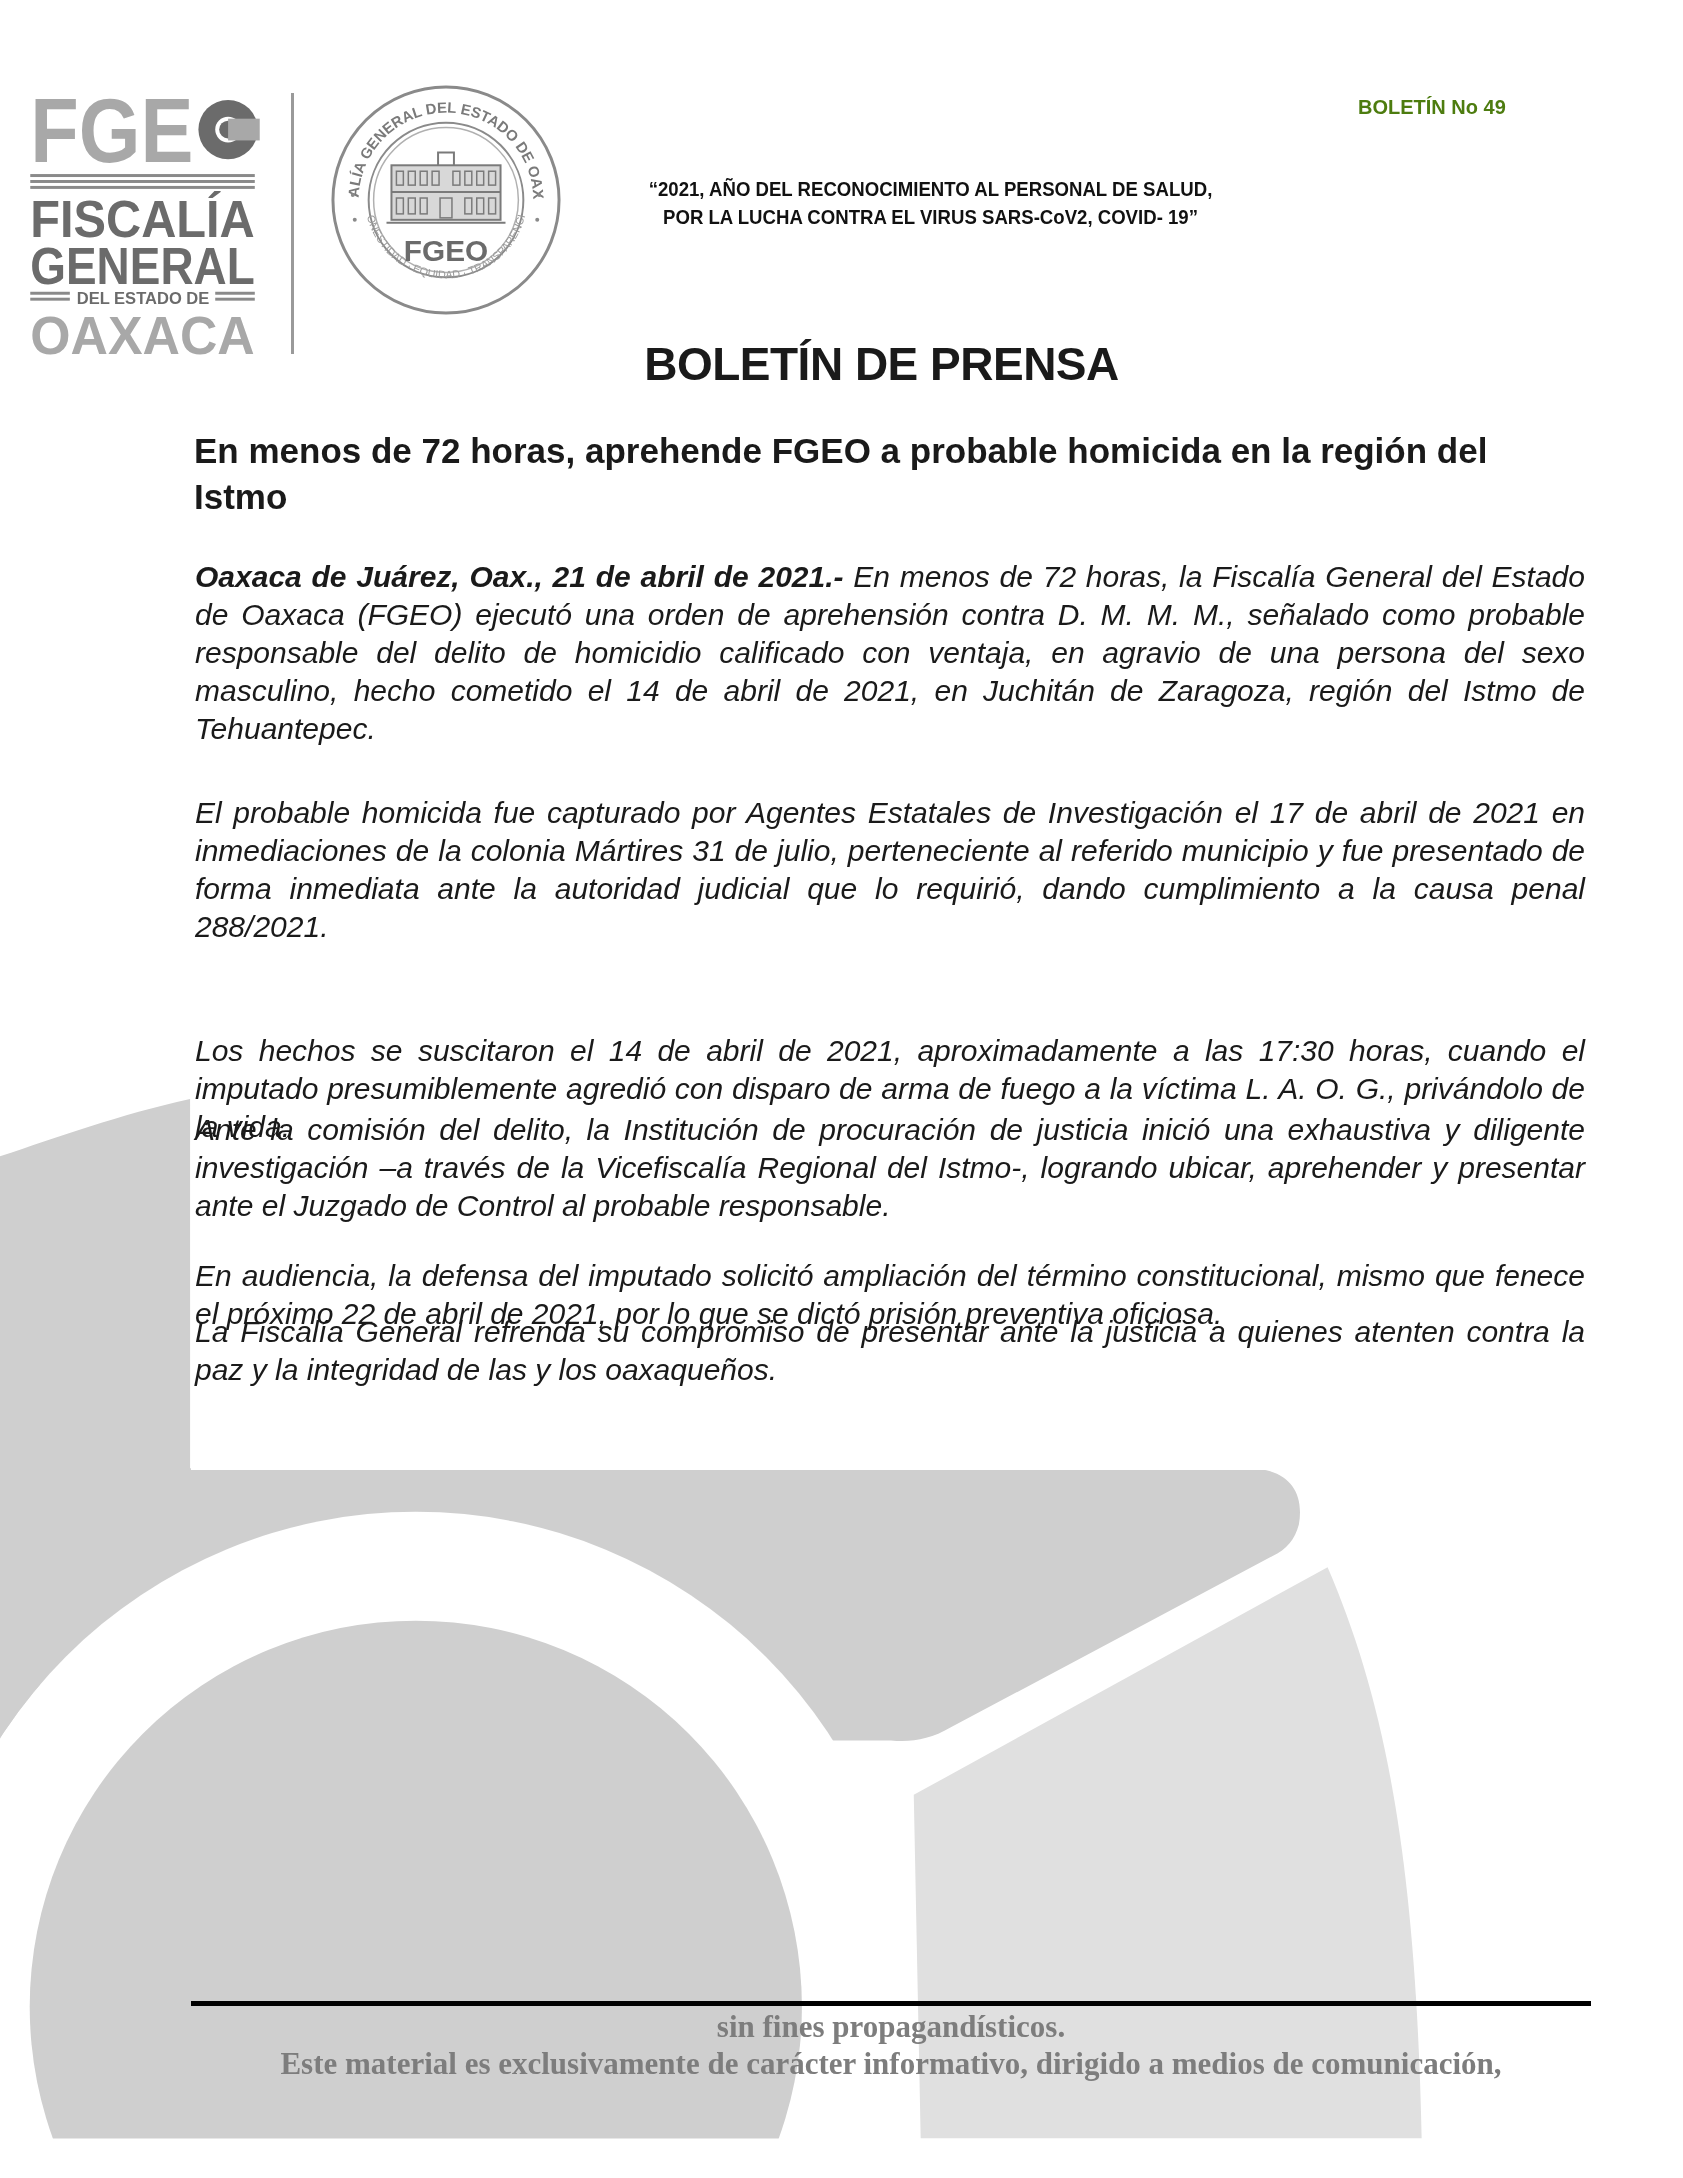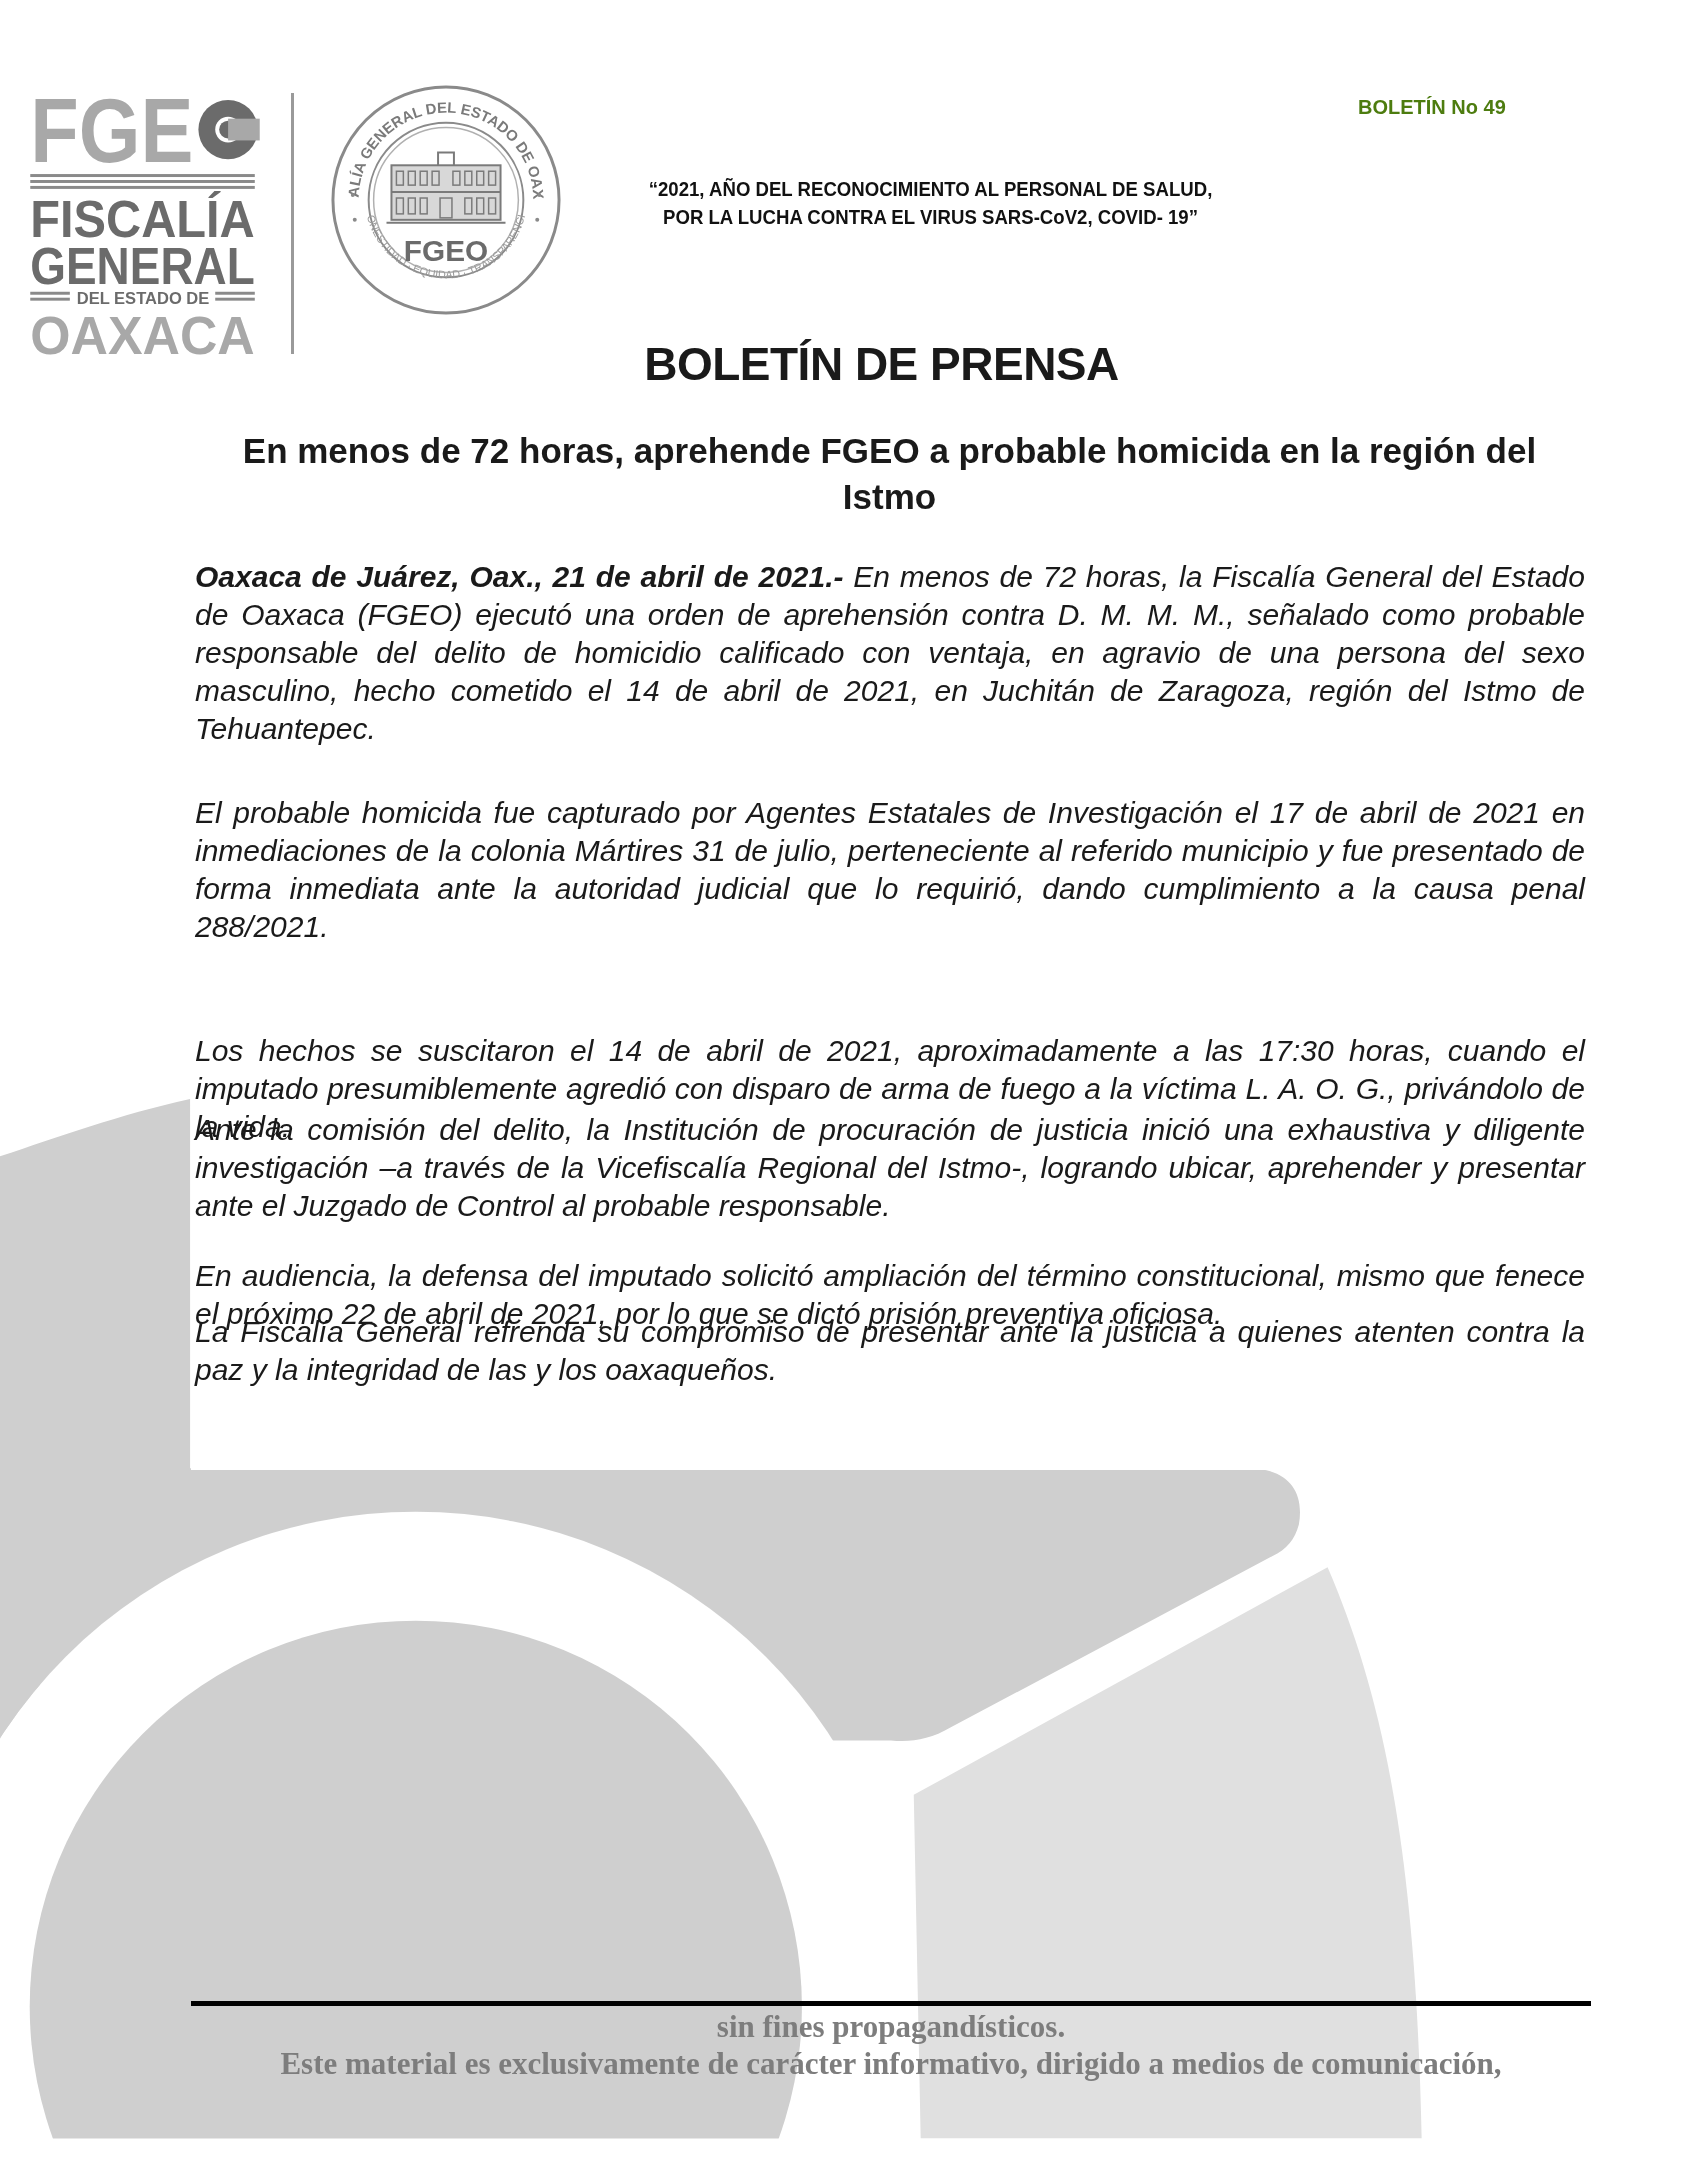--- a/index.html
+++ b/index.html
@@ -7,21 +7,21 @@
   .abs { position:absolute; }
   #bg { position:absolute; left:0; top:0; width:1683px; height:2178px; z-index:0; }
   .layer { position:absolute; z-index:2; }
   .logo-fgeo { left:30px; top:89px; width:230px; height:272px; }
   .divider { left:291px; top:93px; width:3px; height:261px; background:#9a9a9a; }
   .seal { left:327px; top:81px; width:238px; height:238px; }
   .bulletin-no { left:1358px; top:96px; font-weight:bold; font-size:20px; color:#4d7c0f; white-space:nowrap; }
   .motto { left:584px; top:175px; width:693px; font-weight:bold; font-size:20px; line-height:28px; color:#111; text-align:center; transform:scaleX(0.93); transform-origin:center; }
   .motto div { white-space:nowrap; }
   .press-title { left:0; width:1763px; top:337px; text-align:center; font-size:46px; font-weight:bold; color:#1a1a1a; letter-spacing:-0.5px; }
-  .headline { left:194px; top:428px; width:1391px; text-align:center; font-size:35px; font-weight:bold; line-height:46px; color:#1a1a1a; }
+  .headline { left:194px; top:428px; width:1391px; font-size:35px; font-weight:bold; line-height:46px; color:#1a1a1a; }
   .textbox { left:191px; top:549px; width:1396px; height:921px; background:#ffffff; z-index:1; }
   .body-text { left:195px; width:1390px; font-size:30px; line-height:38px; color:#1a1a1a; text-align:justify; }
   .body-text p { margin:0;font-style:italic; }
   .body-text b { font-weight:bold; }
   .footer-rule { left:191px; top:2001px; width:1400px; height:5px; background:#000; }
   .footer-text { left:191px; top:2008px; width:1400px; text-align:center; font-family:"Liberation Serif", serif; font-weight:bold; font-size:31px; line-height:37px; color:#7d7d7d; }
 </style>
 </head>
 <body>
 

